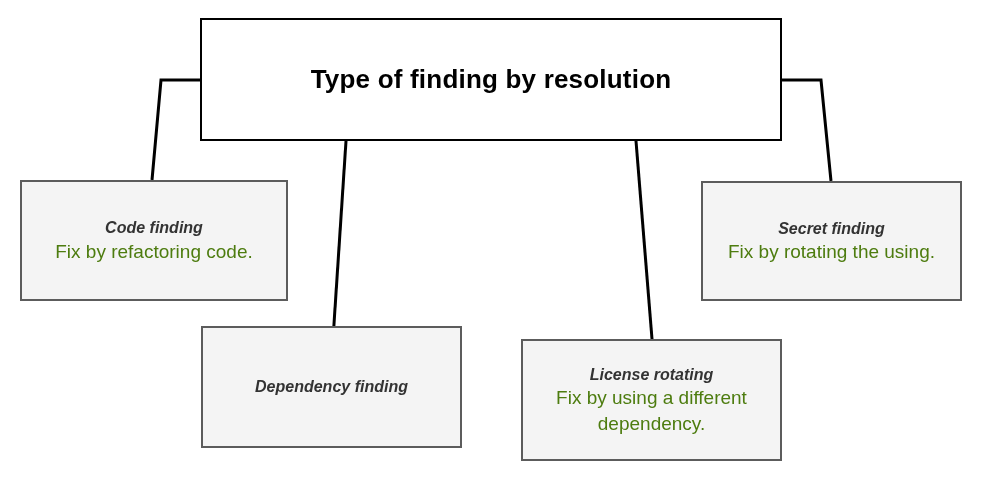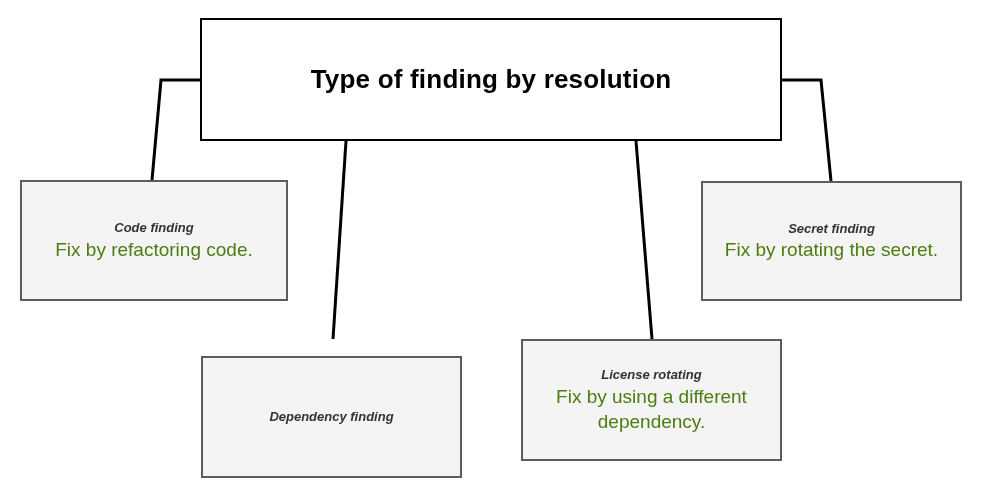--- a/index.html
+++ b/index.html
@@ -45,38 +45,38 @@
   }
   .root-title {
     font-size: 26px;
     font-weight: bold;
     font-style: normal;
     color: #000000;
     line-height: 1.2;
     letter-spacing: 0.2px;
   }
   .leaf-title {
-    font-size: 13px;
+    font-size: 16px;
     font-weight: bold;
     font-style: italic;
     color: #333333;
     line-height: 1.32;
   }
   .leaf-desc {
     font-size: 19px;
     font-weight: normal;
     font-style: normal;
     color: #4d7c0f;
     line-height: 1.32;
     padding: 0 6px;
   }
   
   #node-root        { left: 200px; top: 18px;  width: 582px; height: 123px; }
   #node-code        { left: 20px;  top: 180px; width: 268px; height: 121px; }
-  #node-dependency  { left: 201px; top: 356px; width: 261px; height: 122px; gap: 8px; }
+  #node-dependency  { left: 201px; top: 326px; width: 261px; height: 122px; gap: 8px; }
   #node-license     { left: 521px; top: 339px; width: 261px; height: 122px; }
   #node-secret      { left: 701px; top: 181px; width: 261px; height: 120px; justify-content: center; }
 </style>
 </head>
 <body>
 
 <div id="diagram">
 
   <svg id="connectors" viewBox="0 0 982 482" width="982" height="482" xmlns="http://www.w3.org/2000/svg">
 
@@ -102,16 +102,16 @@
     <div class="leaf-title">Dependency finding</div>
   </div>
 
   <div class="node leaf" id="node-license">
     <div class="leaf-title">License rotating</div>
     <div class="leaf-desc">Fix by using a different dependency.</div>
   </div>
 
   <div class="node leaf" id="node-secret">
     <div class="leaf-title">Secret finding</div>
-    <div class="leaf-desc">Fix by rotating the secret.</div>
+    <div class="leaf-desc">Fix by rotating the using.</div>
   </div>
 
 </div>
 
 </body></html>

